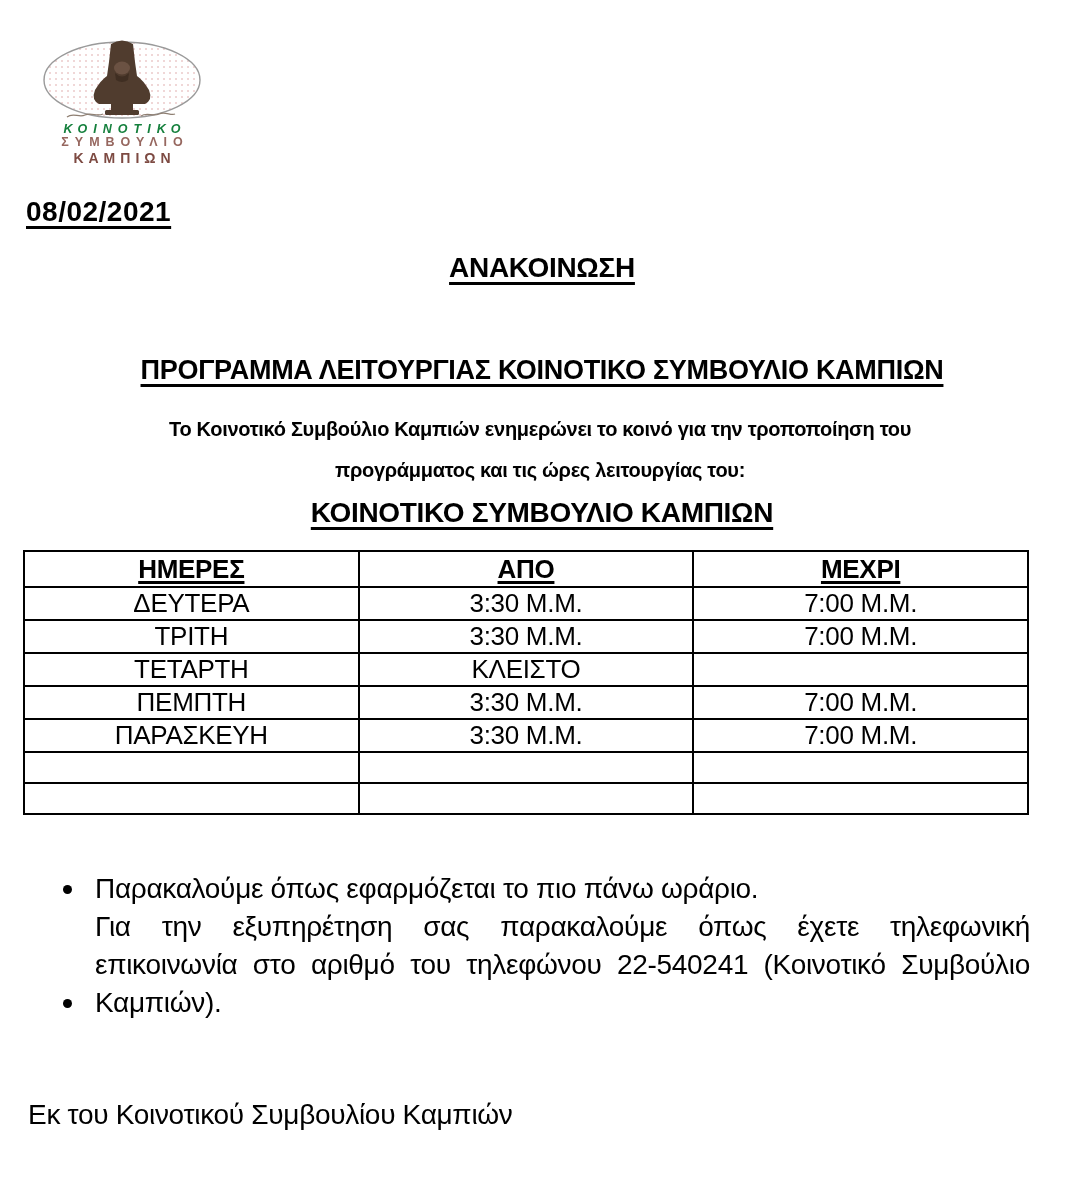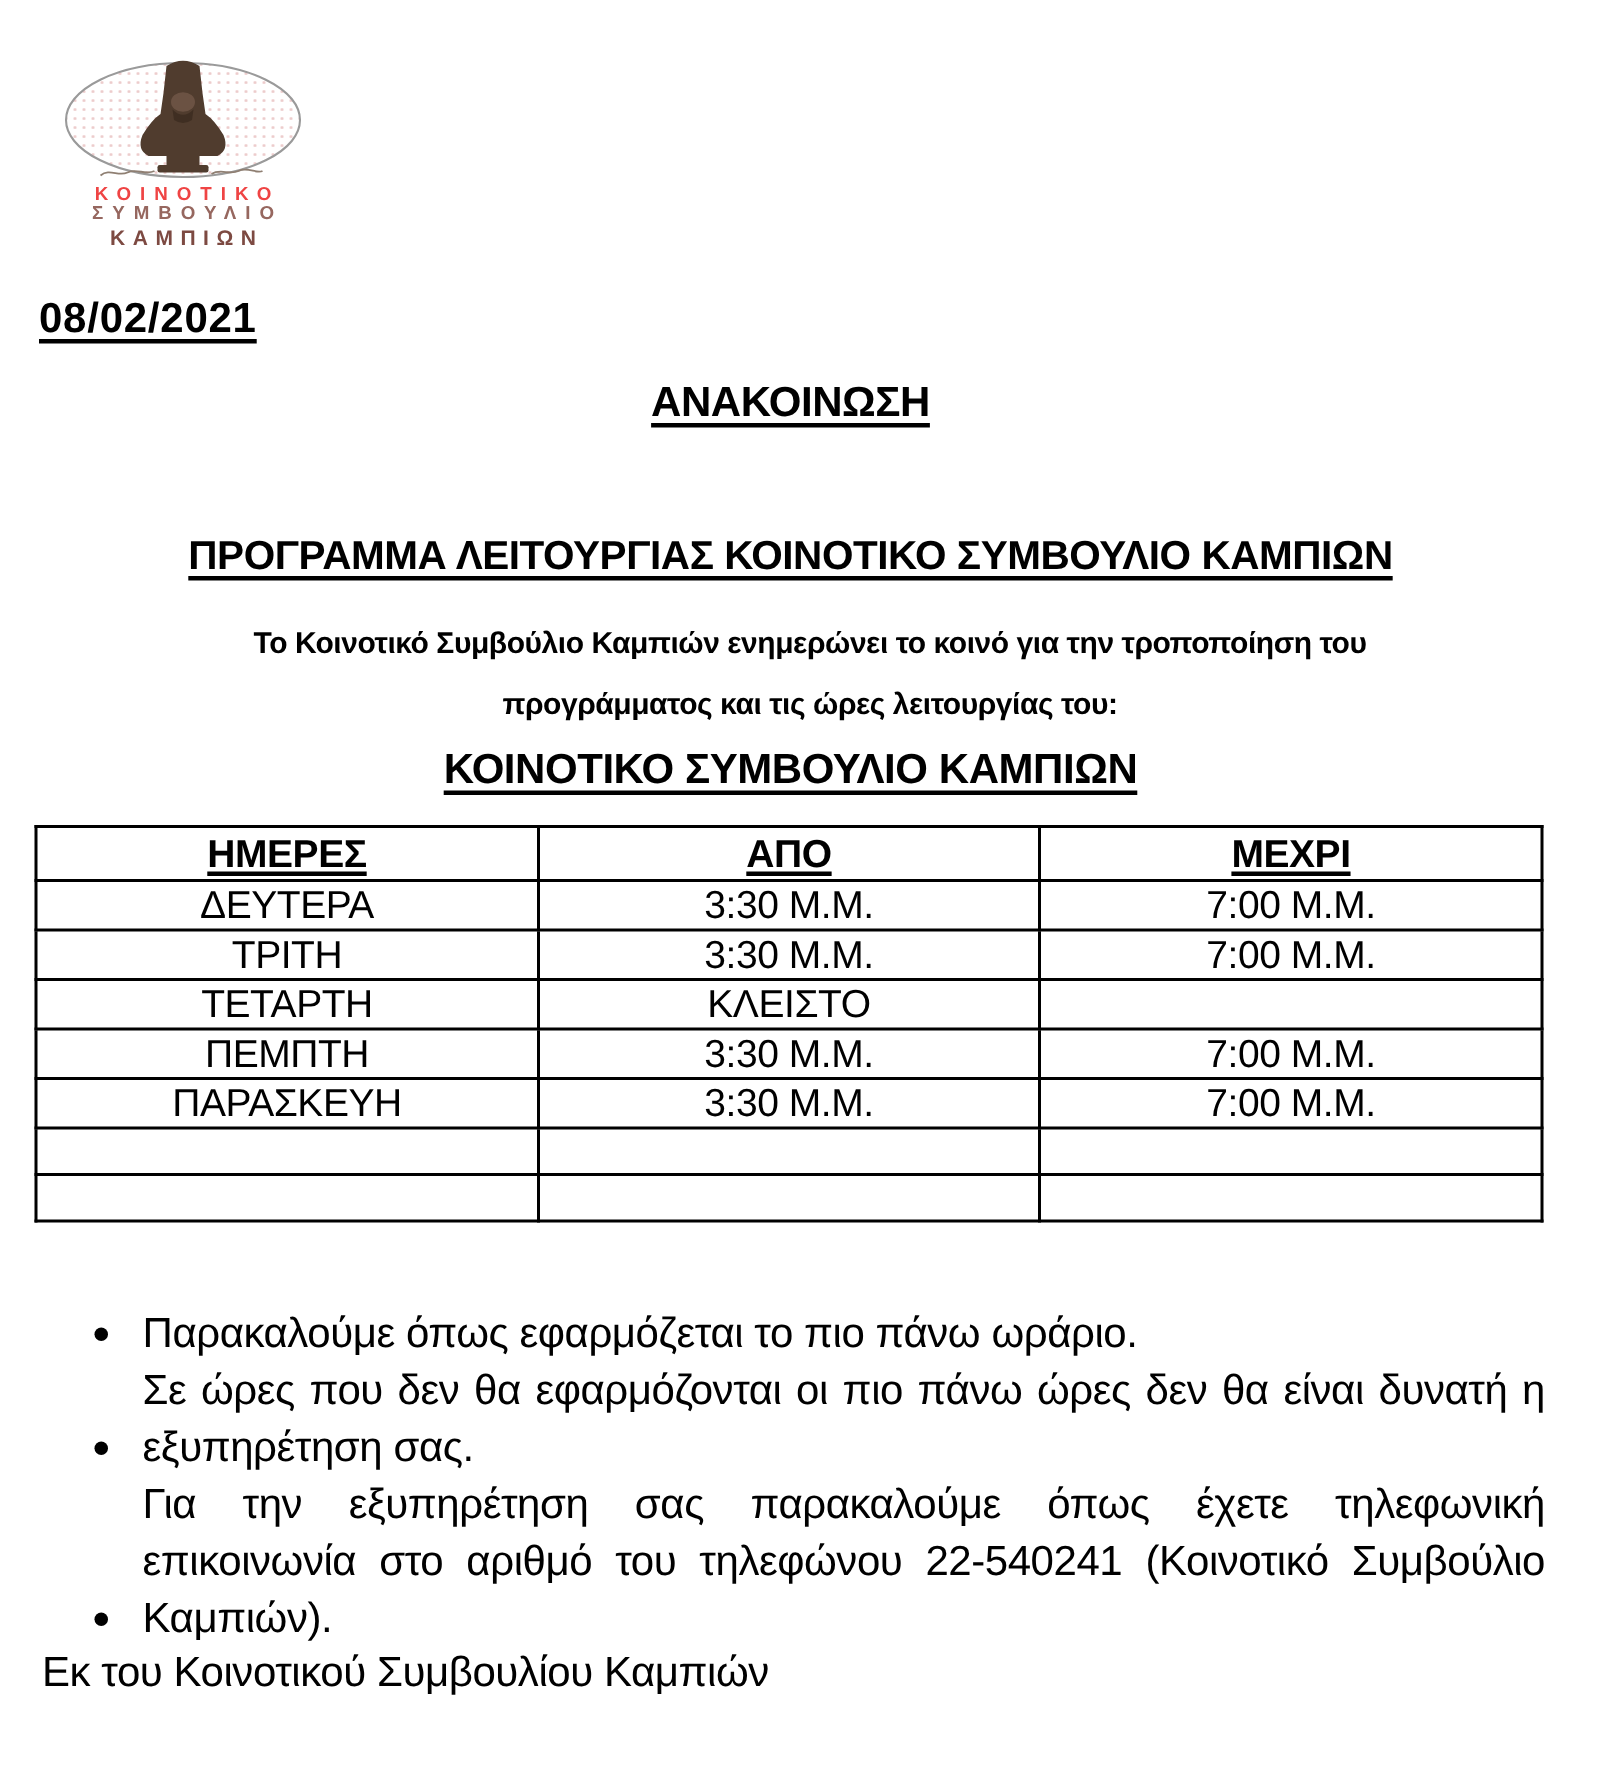--- a/index.html
+++ b/index.html
@@ -14,21 +14,21 @@
   
   .logo{position:absolute;left:40px;top:28px;width:164px;text-align:center;}
   .logo svg{display:block;margin:0 auto;}
   .logo-line{letter-spacing:6px;padding-left:6px;font-weight:600;line-height:13px;font-size:12.5px;}
   .logo-line3{letter-spacing:5px;padding-left:5px;font-weight:700;font-size:14px;line-height:17px;margin-top:1px;}
 
   
   .date{position:absolute;left:26px;top:196px;font-size:28px;font-weight:bold;letter-spacing:0.5px;}
 
   
-  .center-band{position:absolute;left:0;width:1054px;text-align:center;}
+  .center-band{position:absolute;left:15px;width:1054px;text-align:center;}
   .title{top:252px;font-size:28px;font-weight:bold;}
   .heading{top:355px;font-size:27px;font-weight:bold;}
   .table-title{top:497px;font-size:28px;font-weight:bold;}
 
   .intro{position:absolute;left:38px;top:409px;width:1004px;text-align:center;
          font-size:20px;line-height:41px;font-weight:bold;}
 
   
   table.schedule{
     position:absolute;left:23px;top:550px;width:1006px;
@@ -70,21 +70,21 @@
     <g fill="#503c2e">
       <path d="M70,16 Q81,9 92,16 L94,34 L96,48 Q102,52 108,62 Q112,72 104,76 L58,76 Q50,72 54,62 Q60,52 66,48 L68,34 Z"></path>
       <rect x="70" y="76" width="22" height="6"></rect>
       <rect x="64" y="82" width="34" height="5" rx="1.5"></rect>
     </g>
     <ellipse cx="81" cy="40" rx="8" ry="6.5" fill="#6b5243"></ellipse>
     <path d="M74,45 Q81,52 88,45 L87,52 Q81,56 75,52 Z" fill="#3f2e22"></path>
 
     <path d="M26,89 c6,-5 12,1 18,-2 c6,-3 12,2 18,-1 M100,88 c6,-4 12,1 18,-2 c6,-3 12,2 16,0" fill="none" stroke="#8f7f72" stroke-width="1.2"></path>
   </svg>
-  <div class="logo-line" style="color:#ef4444;">ΚΟΙΝΟΤΙΚΟ</div>
+  <div class="logo-line" style="color:#15803d;font-style:italic;">ΚΟΙΝΟΤΙΚΟ</div>
   <div class="logo-line" style="color:#96675f;">ΣΥΜΒΟΥΛΙΟ</div>
   <div class="logo-line3" style="color:#7d4a42;">ΚΑΜΠΙΩΝ</div>
 </div>
 
 <div class="date"><span class="u">08/02/2021</span></div>
 
 <div class="center-band title"><span class="u">ΑΝΑΚΟΙΝΩΣΗ</span></div>
 
 <div class="center-band heading"><span class="u">ΠΡΟΓΡΑΜΜΑ ΛΕΙΤΟΥΡΓΙΑΣ ΚΟΙΝΟΤΙΚΟ ΣΥΜΒΟΥΛΙΟ ΚΑΜΠΙΩΝ</span></div>
 
@@ -145,27 +145,20 @@
 <div class="bullets">
   <div class="bullet">
     <span class="bullet-dot"></span>
     <div class="bullet-text">
       <div class="bl">Παρακαλούμε όπως εφαρμόζεται το πιο πάνω ωράριο.</div>
     </div>
   </div>
   <div class="bullet">
     <span class="bullet-dot"></span>
     <div class="bullet-text">
-      <div class="bl">Σε ώρες που δεν θα εφαρμόζονται οι πιο πάνω ώρες δεν θα είναι δυνατή η</div>
-      <div class="bl">εξυπηρέτηση σας.</div>
-    </div>
-  </div>
-  <div class="bullet">
-    <span class="bullet-dot"></span>
-    <div class="bullet-text">
       <div class="bl">Για την εξυπηρέτηση σας παρακαλούμε όπως έχετε τηλεφωνική</div>
       <div class="bl">επικοινωνία στο αριθμό του τηλεφώνου 22-540241 (Κοινοτικό Συμβούλιο</div>
       <div class="bl">Καμπιών).</div>
     </div>
   </div>
 </div>
 
 <div class="closing">Εκ του Κοινοτικού Συμβουλίου Καμπιών</div>
 
 </body></html>

